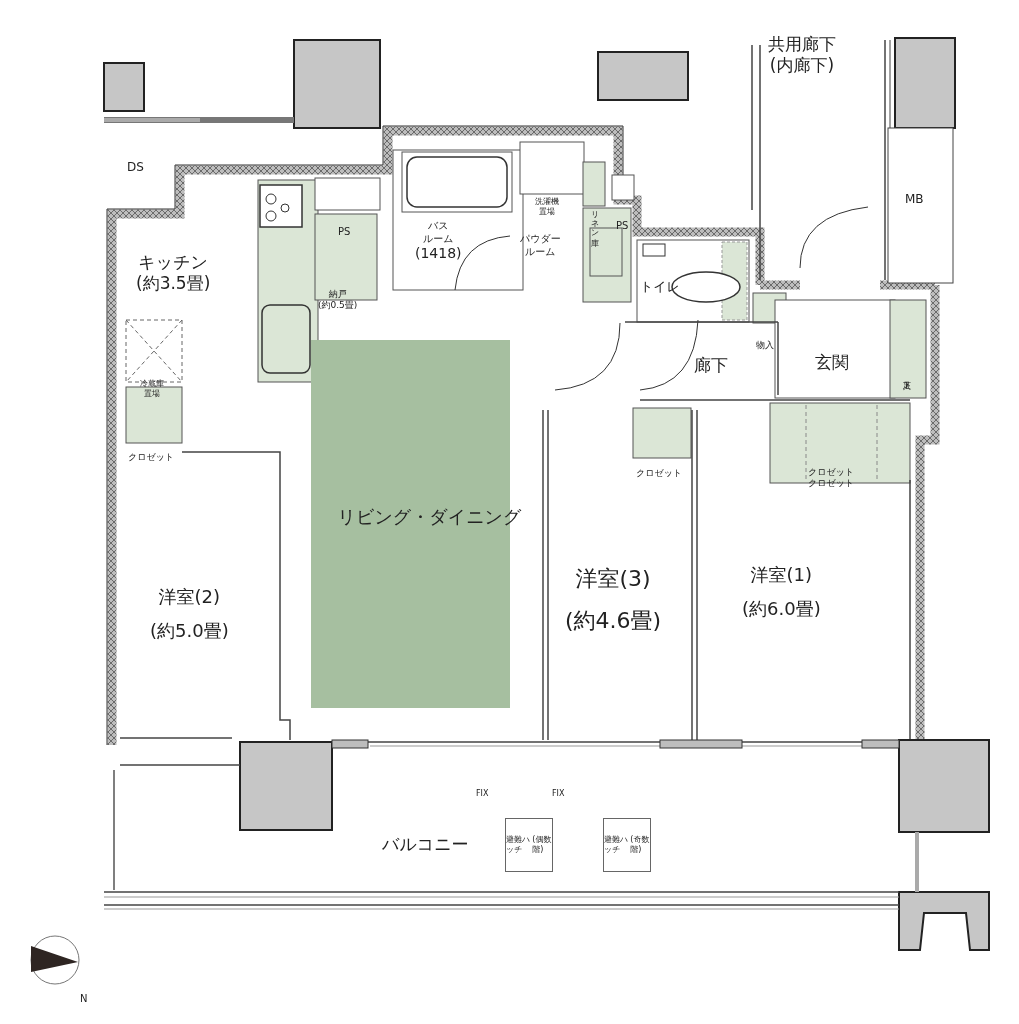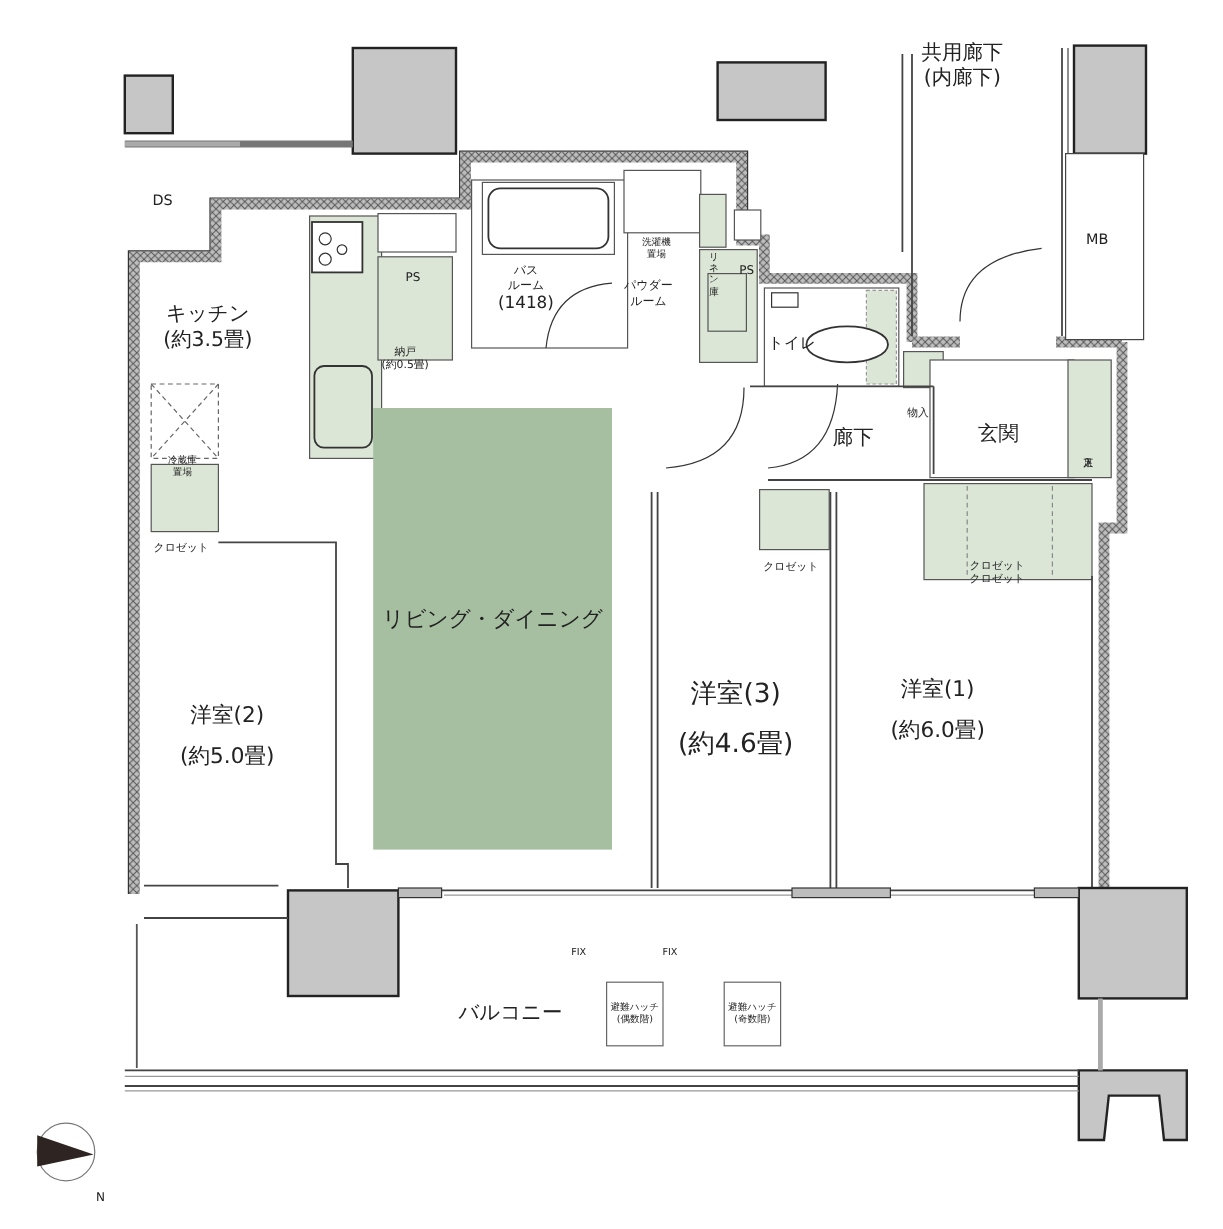--- a/index.html
+++ b/index.html
@@ -4,21 +4,21 @@
 <style>
   html, body { margin:0; padding:0; background:#ffffff; }
   body { width:1019px; height:1024px; position:relative; overflow:hidden;
          font-family:"DejaVu Sans","Liberation Sans",sans-serif; color:#222; }
   svg.plan { position:absolute; left:0; top:0; }
   .lbl { position:absolute; text-align:center; white-space:nowrap; line-height:1.25; color:#222; }
   .lg { font-size:17px; }
   .md { font-size:14px; }
   .sm { font-size:10px; }
   .xs { font-size:8px;margin-top:39px; }
-  .hatch-box { position:absolute; border:1px solid #666; background:#fff; display:flex; flex-direction:column; align-items:center; justify-content:center; font-size:8px; line-height:1.3; }
+  .hatch-box { position:absolute; border:1px solid #666; background:#fff; display:flex; flex-direction:row; align-items:center; justify-content:center; font-size:8px; line-height:1.3; }
 </style>
 </head>
 <body>
 
 <svg class="plan" width="1019" height="1024" viewBox="0 0 1019 1024">
   <defs>
     <pattern id="xh" width="6" height="6" patternUnits="userSpaceOnUse">
       <rect width="6" height="6" fill="#bdbdbd"></rect>
       <path d="M0 0 L6 6 M6 0 L0 6" stroke="#555" stroke-width="0.8"></path>
     </pattern>
@@ -168,21 +168,21 @@
 <div class="lbl lg" style="left:815px;top:352px;">玄関</div>
 <div class="lbl xs" style="left:901px;top:336px;writing-mode:vertical-rl;">下足入</div>
 
 <div class="lbl xs" style="left:128px;top:413px;font-size:9px;">クロゼット</div>
 <div class="lbl xs" style="left:636px;top:429px;font-size:9px;">クロゼット</div>
 <div class="lbl xs" style="left:808px;top:428px;font-size:9px;">
   <div>クロゼット</div>
   <div>クロゼット</div>
 </div>
 
-<div class="lbl lg" style="left:311px;top:500px;width:199px;font-size:18px;line-height:1.9;">
+<div class="lbl lg" style="left:311px;top:500px;width:199px;font-size:18px;line-height:1.9;padding-left:19px;">
   <div>リビング・ダイニング</div>
 </div>
 <div class="lbl lg" style="left:150px;top:580px;line-height:1.9;font-size:18px;">
   <div>洋室(2)</div>
   <div>(約5.0畳)</div>
 </div>
 <div class="lbl lg" style="left:565px;top:558px;line-height:1.9;font-size:22px;">
   <div>洋室(3)</div>
   <div>(約4.6畳)</div>
 </div>

